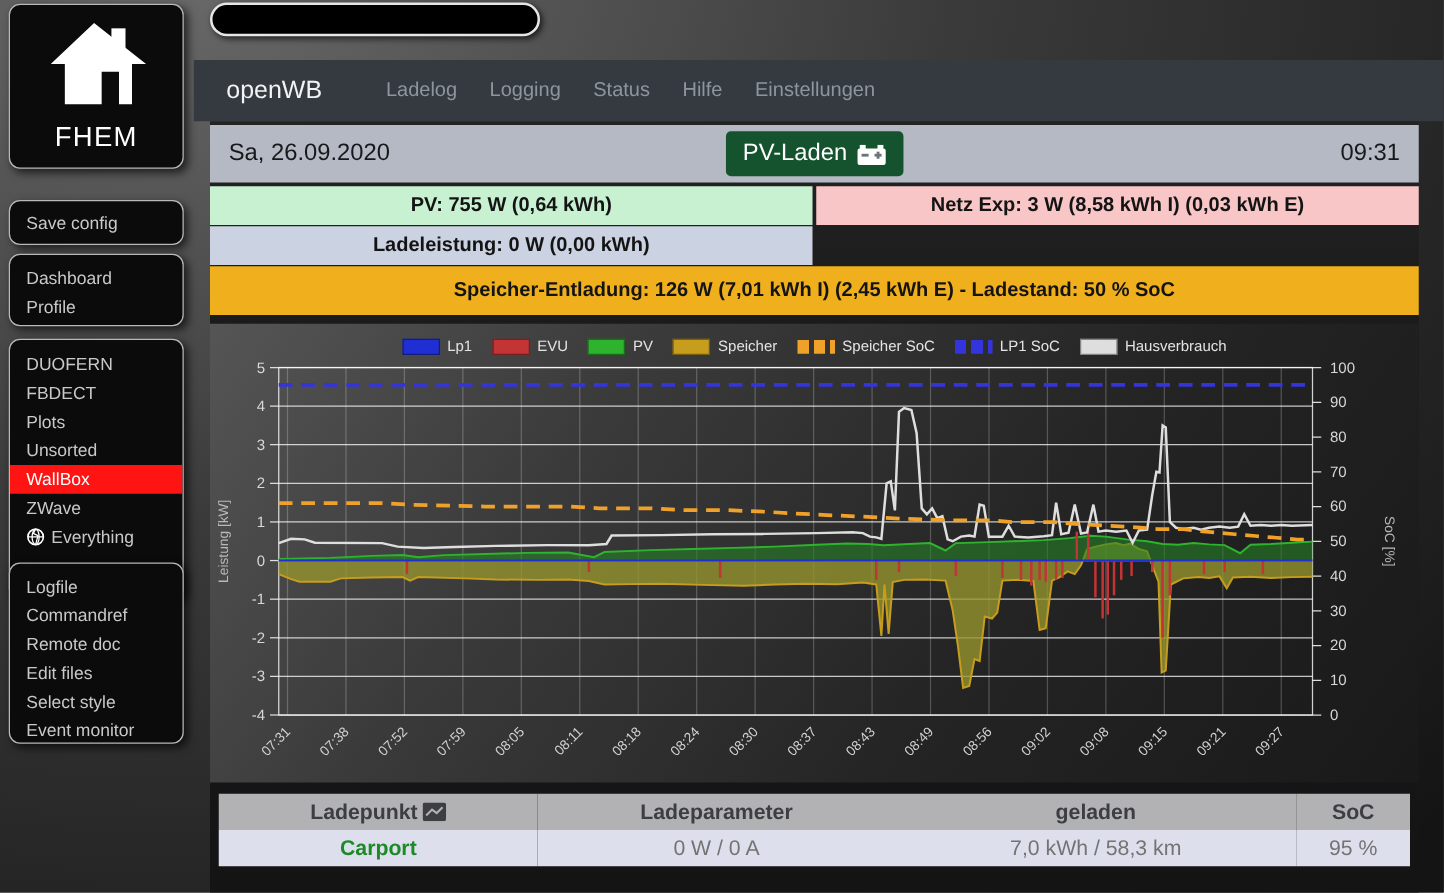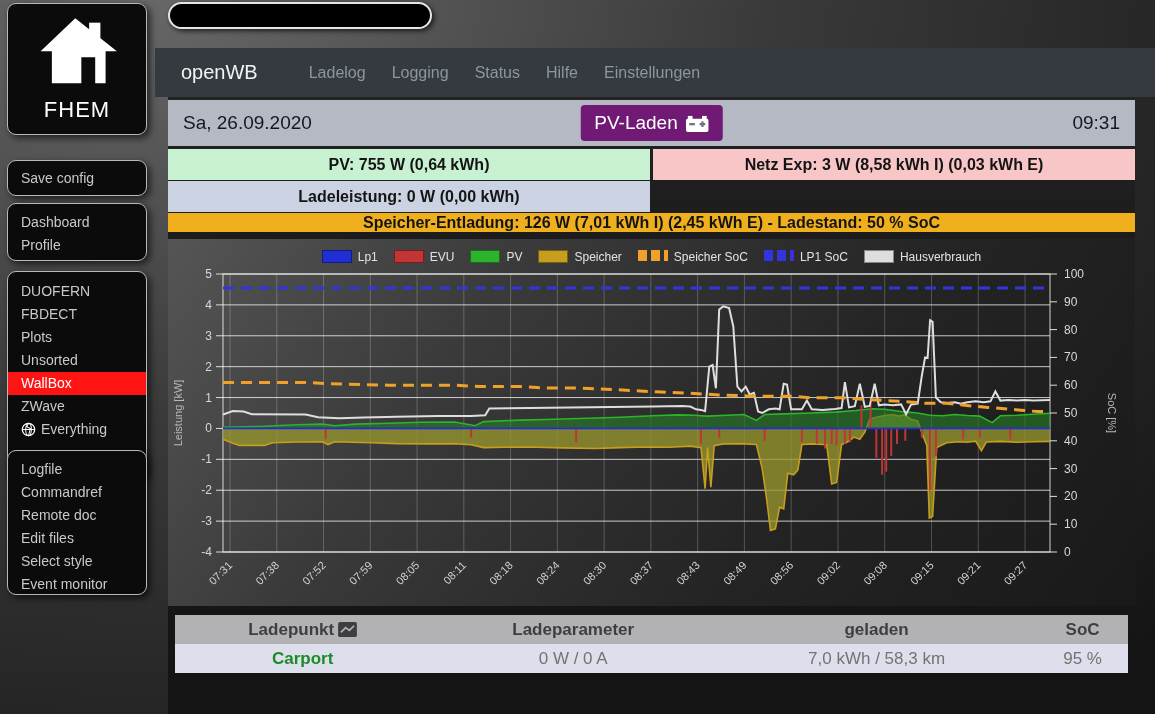--- a/index.html
+++ b/index.html
@@ -31,34 +31,34 @@
     background:#343a40; display:flex; align-items:center; padding-left:26px; }
   .owb-brand { color:#f2f3f4; font-size:20px; margin-right:38px; cursor:pointer; }
   .owb-links { display:flex; gap:0; }
   .owb-links a { color:#8e969d; font-size:16px; padding:0 13px; text-decoration:none; cursor:pointer; }
   
   .owb-content { position:absolute; left:13px; top:97px; width:967px; height:617px;
     background:linear-gradient(180deg,#232323 0%,#1a1a1a 30%,#141414 100%); }
   .date-bar { margin-top:3px; height:46px; background:#b4b9c4; display:flex;
     align-items:center; padding:0 15px; color:#16181b; font-size:19px; position:relative; }
   .date-bar .mode-btn { position:absolute; left:50%; transform:translateX(-50%);
-    background:#701a75; color:#fff; font-size:19px; border:none; border-radius:4px;
+    background:#14532d; color:#fff; font-size:19px; border:none; border-radius:4px;
     padding:7px 14px; display:flex; align-items:center; gap:8px; cursor:pointer; }
   .date-bar .clock { margin-left:auto; }
   .status-grid { margin-top:3px; display:grid; grid-template-columns:1fr 1fr;
     column-gap:3px; row-gap:1px; }
   .sbar { height:31px; display:flex; align-items:center; justify-content:center;
     font-size:16px; font-weight:bold; color:#141414; }
-  .sbar.full { grid-column:1 / span 2; height:19px; }
+  .sbar.full { grid-column:1 / span 2; height:39px; }
   
   .chart-wrap { margin-top:7px; height:367px;
     background:linear-gradient(125deg,#555555 0%,#3a3a3a 30%,#242424 65%,#191919 100%); }
   .legend { height:27px; display:flex; align-items:center; justify-content:center; gap:16px;
     padding-top:9px; }
-  .legend .litem { display:flex; gap:6px; color:#e3e3e3; font-size:12px; }
+  .legend .litem { display:flex; align-items:center; gap:6px; color:#e3e3e3; font-size:12px; }
   .legend .swatch { width:30px; height:13px; border:1px solid rgba(0,0,0,.4); }
   .legend .swatch.dashed { border:none; height:11px; }
   
   .owb-table { margin:9px 7px 0 7px; width:953px; border-collapse:collapse; }
   .owb-table th { background:#b2b2b4; height:29px; font-size:17px; color:#3c3e42; }
   .owb-table td { background:#dde0ec; height:29px; font-size:17px; color:#737373; text-align:center; }
   .owb-table td.cp { color:#1d8a28; font-weight:bold; }
   th .hicon { vertical-align:-2px; margin-left:4px; }
 </style>
 </head>

